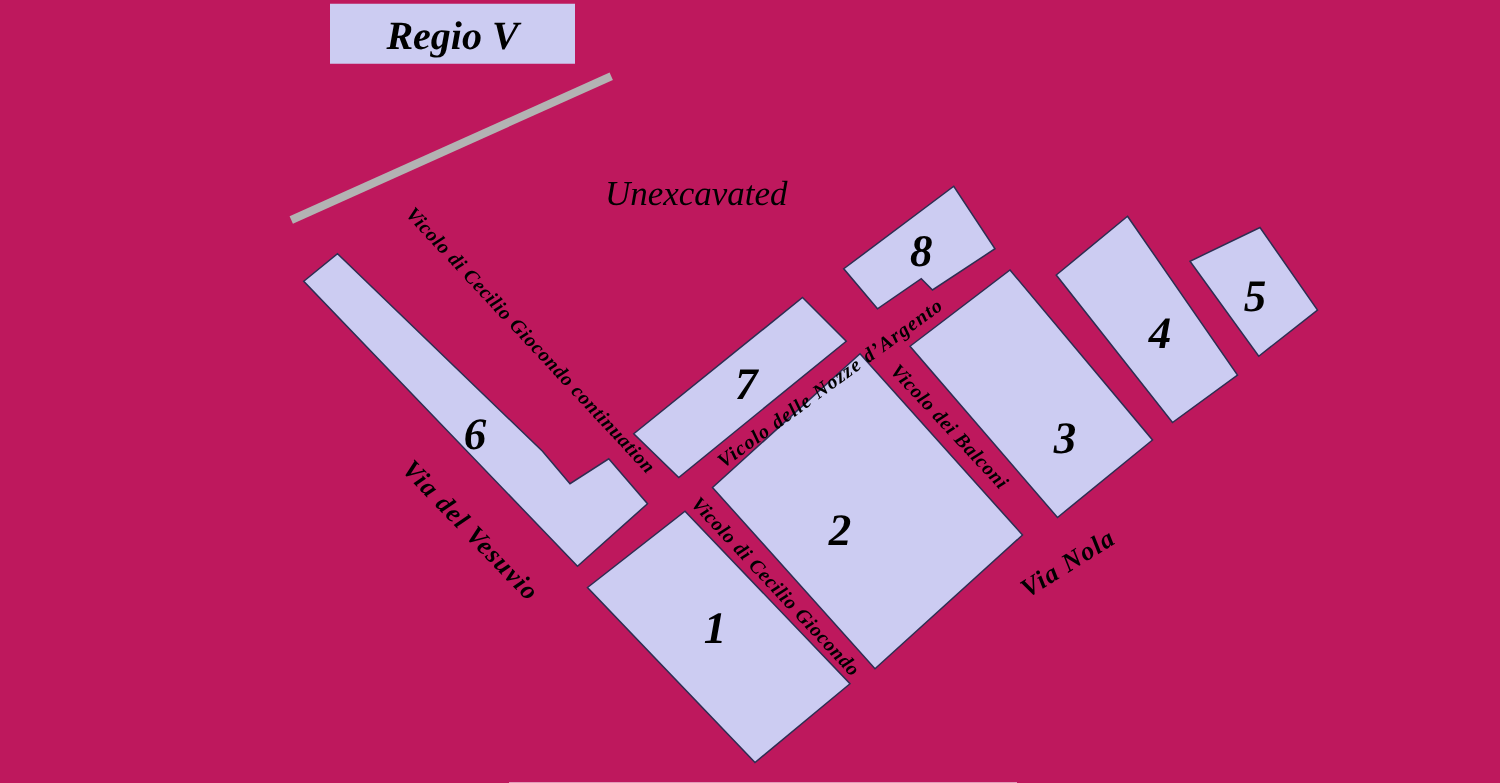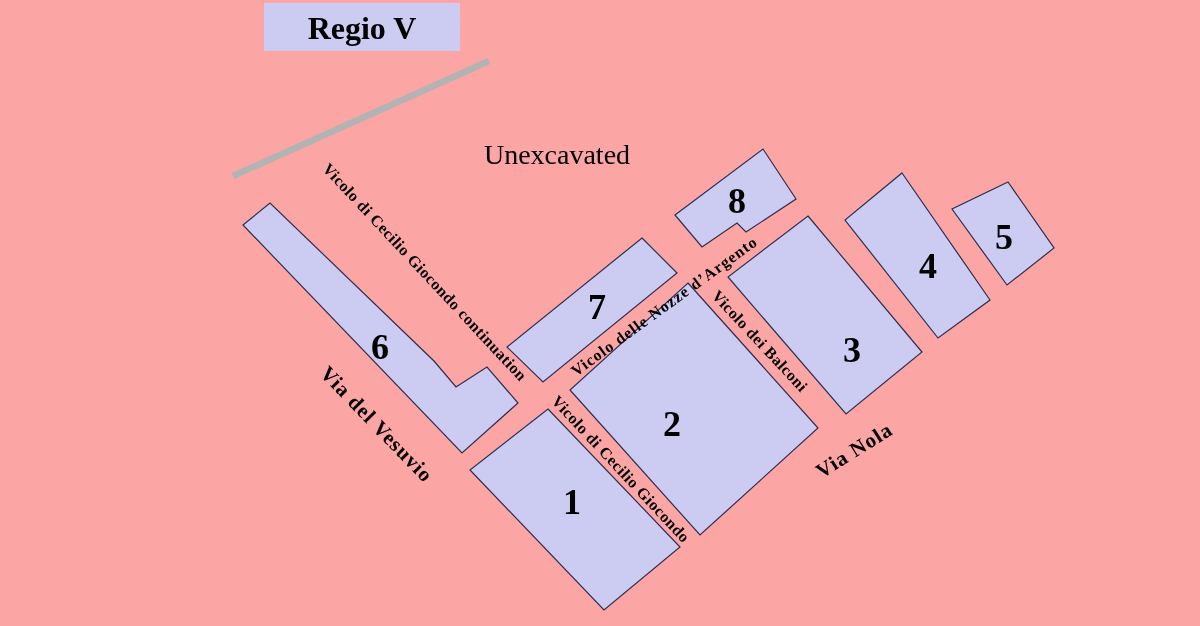--- a/index.html
+++ b/index.html
@@ -4,23 +4,24 @@
 <style>
   html, body {
     margin: 0;
     padding: 0;
     background: #ffffff;
   }
   .stage {
     position: relative;
     width: 1200px;
     height: 626px;
-    background: #fca5a5;
+    background: #be185d;
     overflow: hidden;
     font-family: "Liberation Serif", serif;
+    font-style: italic;
   }
   svg { display: block; }
 
   .insula {
     fill: var(--insula-fill, #ccccf2);
     stroke: var(--insula-stroke, #2e2e52);
     stroke-width: 1.2;
   }
   .title-box {
     fill: var(--title-box-fill, #ccccf2);

